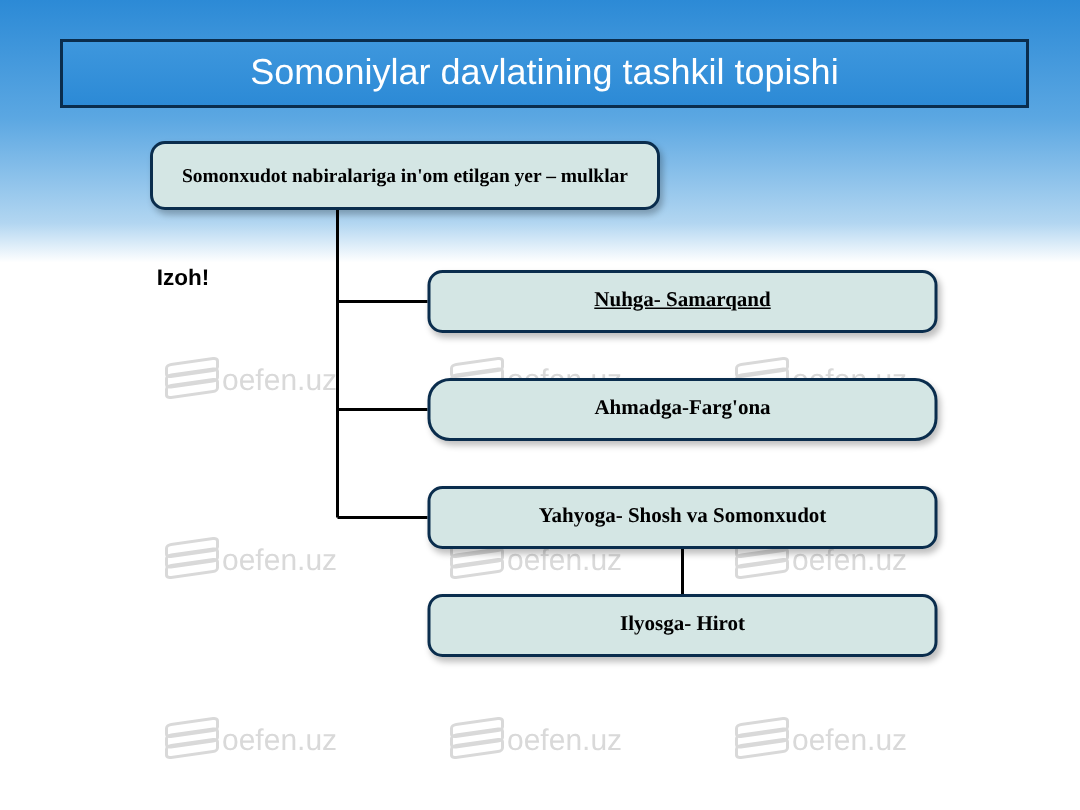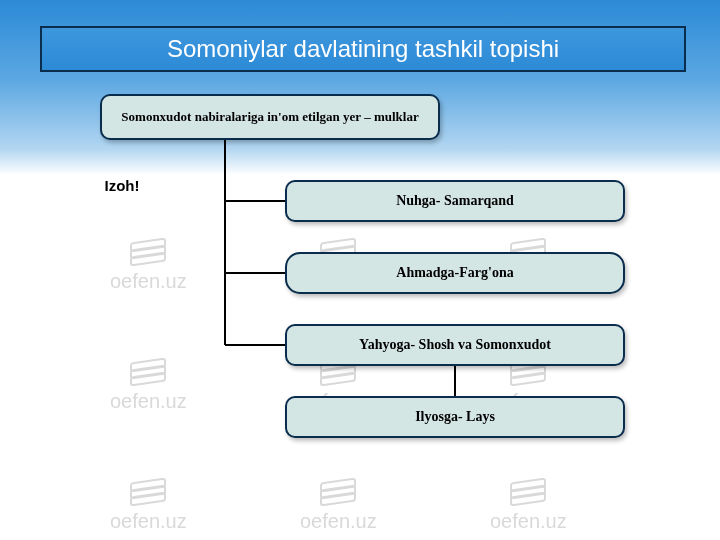--- a/index.html
+++ b/index.html
@@ -16,21 +16,21 @@
     inset: 0;
     pointer-events: none;
     z-index: 0;
   }
   .wm {
     position: absolute;
     color: #d9d9d9;
     font-size: 20px;
     font-weight: 400;
     display: flex;
-    flex-direction: column;
+    flex-direction: row;
     align-items: center;
     gap: 2px;
   }
   .wm .stack {
     width: 36px; height: 28px; position: relative;
   }
   .wm .stack span {
     position: absolute; left: 0; width: 36px; height: 10px;
     border: 2px solid #d9d9d9; border-radius: 4px/3px;
     transform: skewY(-8deg);
@@ -94,21 +94,21 @@
     width: 340px; height: 42px;
     border: 2px solid #0a2d4d;
     border-radius: 10px;
     background: #d4e6e4;
     display: flex; align-items: center; justify-content: center;
     font-family: Georgia, 'Times New Roman', serif;
     font-weight: bold; font-size: 14px;
     z-index: 3;
     box-shadow: 2px 3px 4px rgba(0,0,0,.25);
   }
-  .n1 { left: 285px; top: 180px; }
+  .n1 { left: 285px; top: 180px; text-decoration: underline; }
   .n2 { left: 285px; top: 252px; border-radius: 15px; }
   .n3 { left: 285px; top: 324px; }
   .n4 { left: 285px; top: 396px; }
 
   
   svg.connectors {
     position: absolute; left: 0; top: 0; width: 720px; height: 540px;
     z-index: 2; pointer-events: none;
   }
   svg.connectors line { stroke: #000; stroke-width: 2; }
@@ -262,21 +262,21 @@
 <div class="child-node n1">
   <span>Nuhga- Samarqand</span>
 </div>
 <div class="child-node n2">
   <span>Ahmadga-Farg'ona</span>
 </div>
 <div class="child-node n3">
   <span>Yahyoga- Shosh va Somonxudot</span>
 </div>
 <div class="child-node n4">
-  <span>Ilyosga- Lays</span>
+  <span>Ilyosga- Hirot</span>
 </div>
 
 <svg class="connectors">
 
   <line x1="225" y1="140" x2="225" y2="345"></line>
 
   <line x1="225" y1="201" x2="285" y2="201"></line>
 
   <line x1="225" y1="273" x2="285" y2="273"></line>
 

